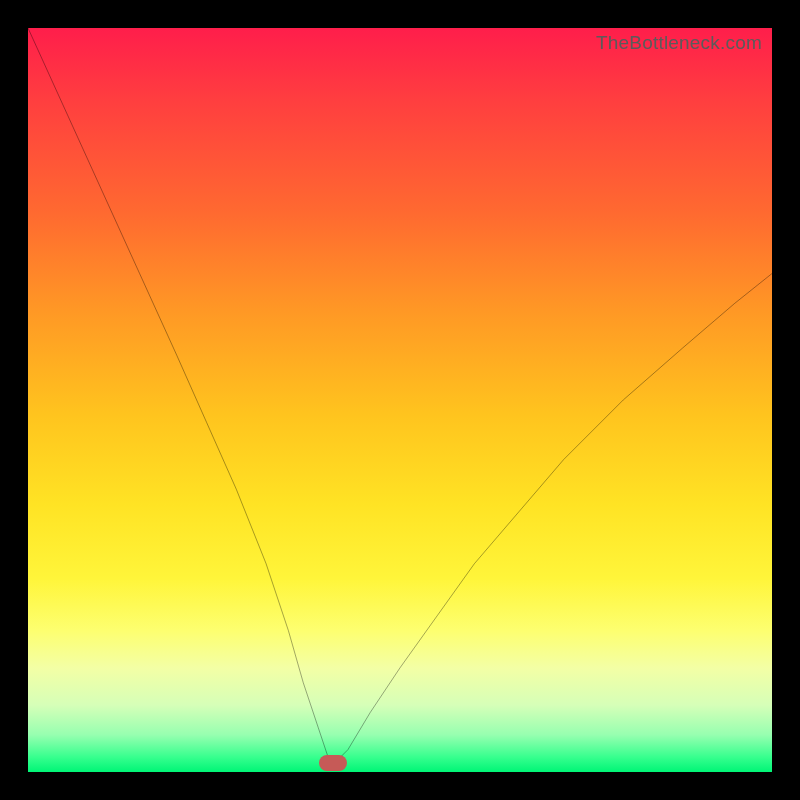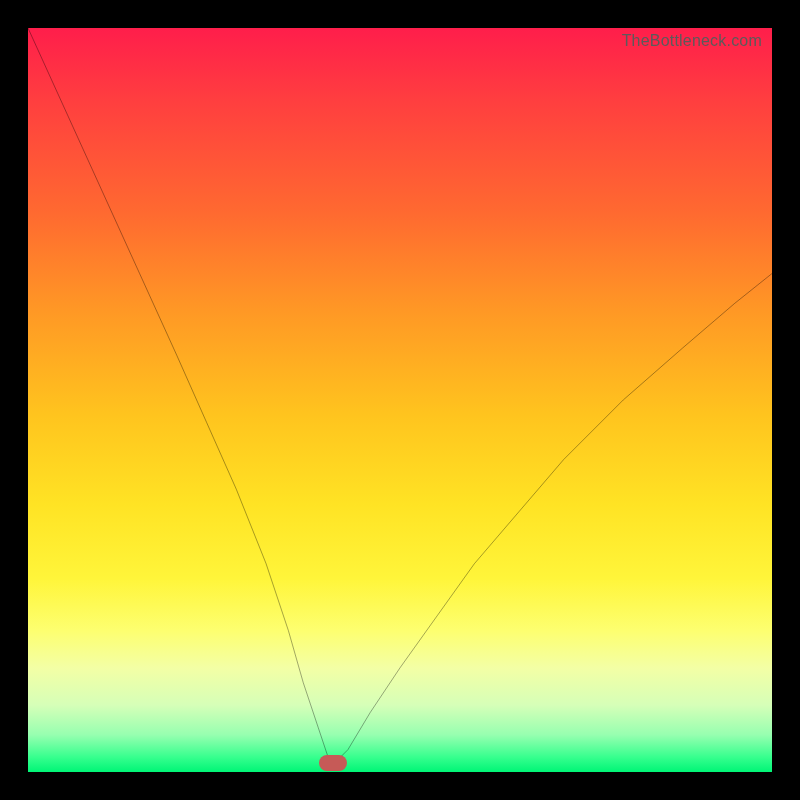--- a/index.html
+++ b/index.html
@@ -39,21 +39,21 @@
       #97ffb0 95%,
       #37ff8e 98%,
       #00f576 100%
     );
   }
   .watermark {
     position: absolute;
     top: 4px;
     right: 10px;
     color: #5b5b5b;
-    font-size: 16px;
+    font-size: 19px;
     font-weight: 500;
     letter-spacing: 0.2px;
     white-space: nowrap;
   }
   svg.curve {
     position: absolute;
     top: 0;
     left: 0;
   }
   .marker {

